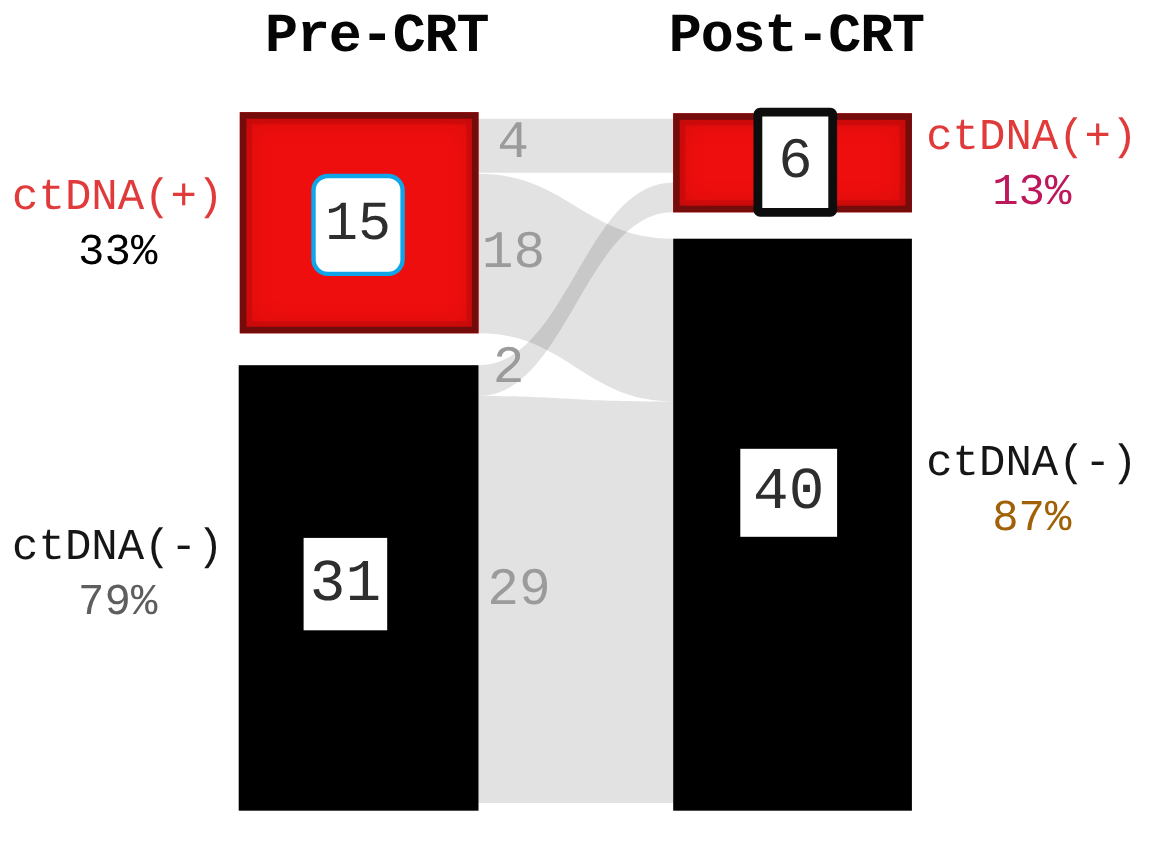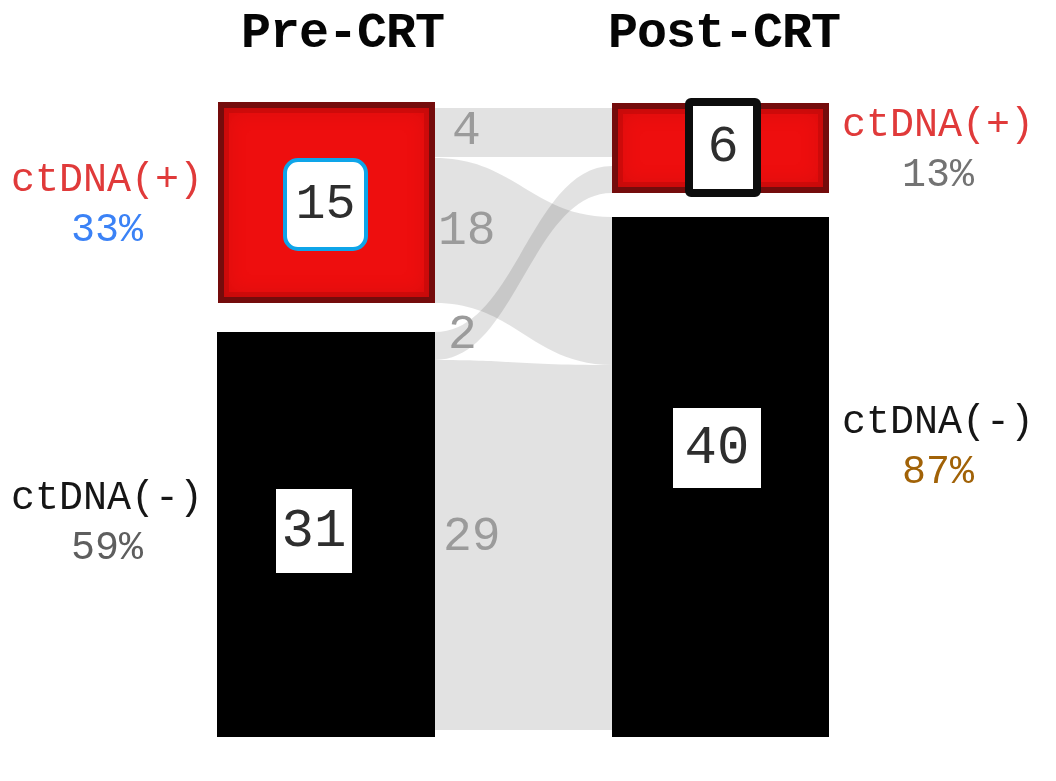--- a/index.html
+++ b/index.html
@@ -35,27 +35,27 @@
   .vb-31{left:276px;top:489px;width:76px;height:84px;}
   .vb-6{left:685px;top:98px;width:76px;height:99px;border:8px solid #0d0d0d;border-radius:6px;font-size:52px;}
   .vb-40{left:673px;top:408px;width:88px;height:80px;}
   .sidelabel{
     position:absolute;width:212px;text-align:center;z-index:4;
     font-size:40px;line-height:50px;
   }
   .sidelabel .name{white-space:nowrap;}
   .lab-pre-pos{left:1px;top:156px;}
   .lab-pre-pos .name{color:#e03a3a;}
-  .lab-pre-pos .pct{color:#3b82f6;}
+  .lab-pre-pos .pct{color:#000000;}
   .lab-pre-neg{left:1px;top:474px;}
   .lab-pre-neg .name{color:#161616;}
   .lab-pre-neg .pct{color:#5e5e5e;}
   .lab-post-pos{left:832px;top:101px;}
   .lab-post-pos .name{color:#e03a3a;}
-  .lab-post-pos .pct{color:#737373;}
+  .lab-post-pos .pct{color:#be185d;}
   .lab-post-neg{left:832px;top:398px;}
   .lab-post-neg .name{color:#161616;}
   .lab-post-neg .pct{color:#a16207;}
   .flowlabel{
     position:absolute;z-index:3;color:#9b9b9b;
     font-size:48px;line-height:54px;
   }
   .fl-4{left:452px;top:104px;}
   .fl-11{left:438px;top:204px;}
   .fl-2{left:448px;top:308px;}
@@ -93,21 +93,21 @@
   <div class="valuebox vb-40">
     <span>40</span>
   </div>
 
   <div class="sidelabel lab-pre-pos">
     <div class="name">ctDNA(+)</div>
     <div class="pct">33%</div>
   </div>
   <div class="sidelabel lab-pre-neg">
     <div class="name">ctDNA(-)</div>
-    <div class="pct">59%</div>
+    <div class="pct">79%</div>
   </div>
   <div class="sidelabel lab-post-pos">
     <div class="name">ctDNA(+)</div>
     <div class="pct">13%</div>
   </div>
   <div class="sidelabel lab-post-neg">
     <div class="name">ctDNA(-)</div>
     <div class="pct">87%</div>
   </div>
 

